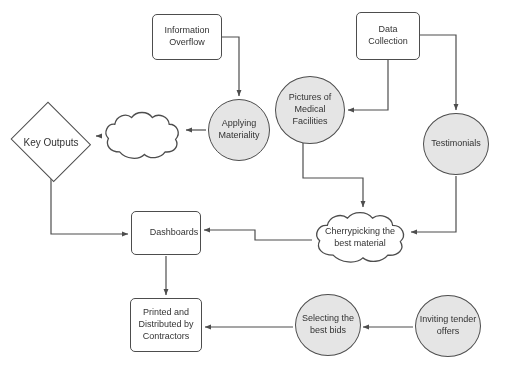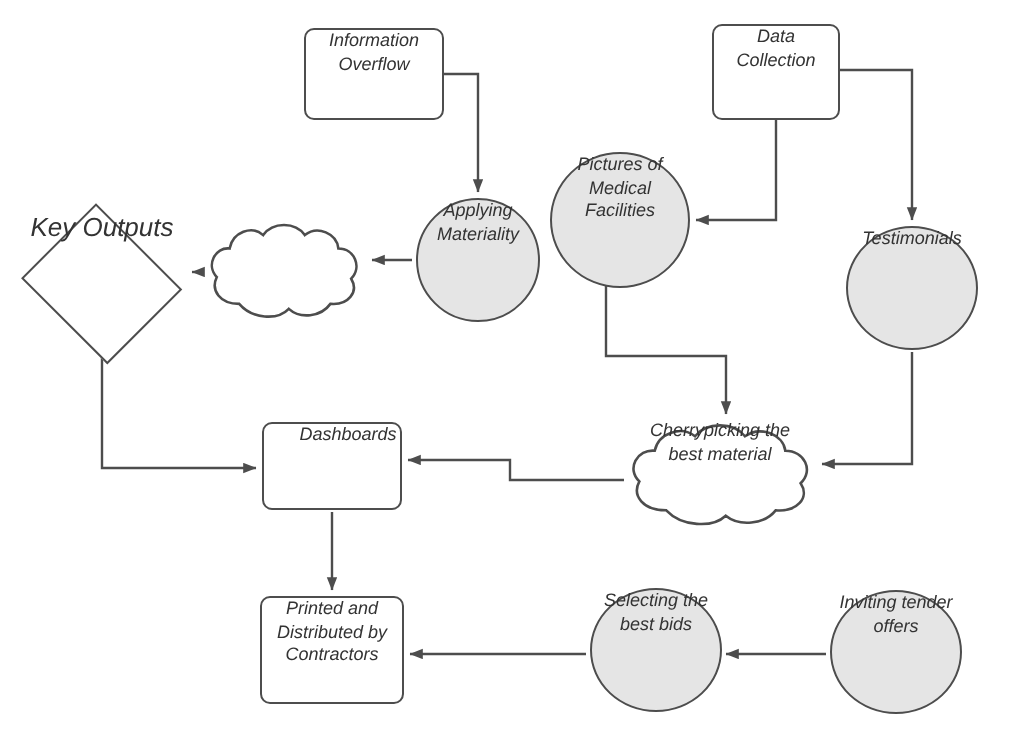--- a/index.html
+++ b/index.html
@@ -19,46 +19,46 @@
     position: absolute;
     left: 0;
     top: 0;
     width: 506px;
     height: 376px;
   }
   .node {
     position: absolute;
     box-sizing: border-box;
     display: flex;
+    align-items: center;
     justify-content: center;
     text-align: center;
     color: #333333;
     font-size: 9px;
     line-height: 1.3;
     z-index: 3;
-    font-style: italic;
   }
   .node .lbl {
     position: relative;
     z-index: 4;
     padding: 0 2px;
     white-space: pre-line;
   }
   .shape-rect {
     border: 1.3px solid #4d4d4d;
     border-radius: 5px;
     background: #ffffff;
   }
   .shape-circle {
     border: 1.3px solid #4d4d4d;
     border-radius: 50%;
     background: #e5e5e5;
   }
   .shape-diamond .lbl {
-    font-size: 13px;
+    font-size: 10px;
   }
   .shape-diamond .dia {
     position: absolute;
     left: 50%;
     top: 50%;
     width: 70.7%;
     height: 70.7%;
     transform: translate(-50%, -50%) rotate(45deg);
     border: 1.3px solid #4d4d4d;
     background: #ffffff;

